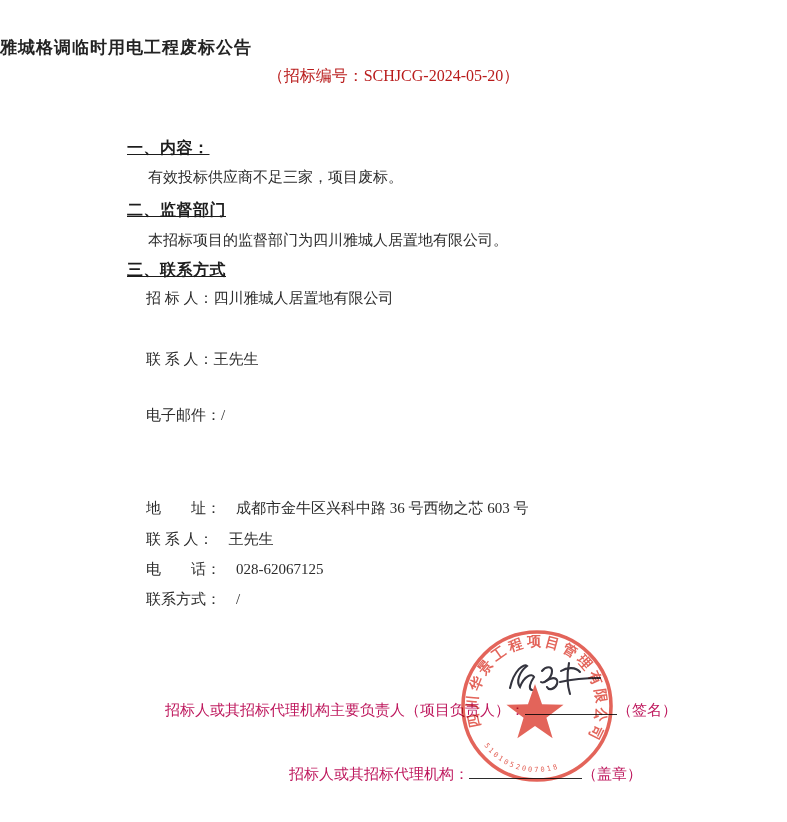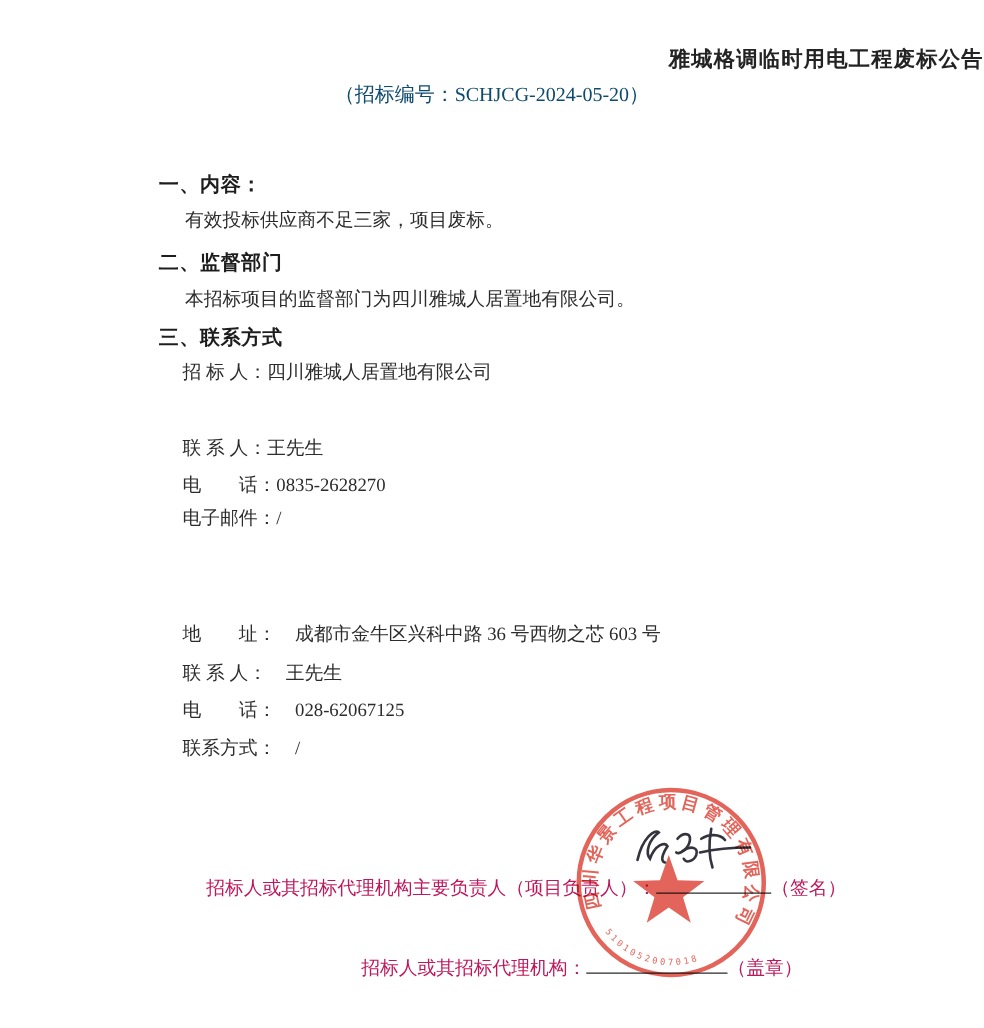--- a/index.html
+++ b/index.html
@@ -6,30 +6,30 @@
   .page{
     position:relative;
     width:787px;height:822px;
     background:#ffffff;
     overflow:hidden;
     font-family:"Liberation Serif","DejaVu Serif",serif;
     color:#2a2a2a;
   }
   .title{
     position:absolute;left:0;top:36px;width:787px;
-    text-align:right;font-size:17px;font-weight:600;
+    text-align:left;font-size:17px;font-weight:600;
     letter-spacing:1px;color:#232323;white-space:pre;
   }
   .subtitle{
     position:absolute;left:0;top:66px;width:787px;
-    text-align:center;font-size:16px;color:#0c4a6e;white-space:pre;
+    text-align:center;font-size:16px;color:#b91c1c;white-space:pre;
   }
   .heading{
     position:absolute;font-size:16px;font-weight:bold;
-    color:#1d1d1d;white-space:pre;letter-spacing:0.5px;
+    color:#1d1d1d;white-space:pre;letter-spacing:0.5px;text-decoration:underline;
   }
   .line{
     position:absolute;font-size:15px;line-height:20px;
     color:#2c2c2c;white-space:pre;
   }
   .compose{
     position:absolute;font-size:15px;line-height:20px;
     color:#be185d;white-space:pre;
   }
   .fill-line{
@@ -63,21 +63,20 @@
   <div class="heading" style="left:127px;top:138px">一、内容：</div>
   <div class="line" style="left:148px;top:167px">有效投标供应商不足三家，项目废标。</div>
 
   <div class="heading" style="left:127px;top:200px">二、监督部门</div>
   <div class="line" style="left:148px;top:230px">本招标项目的监督部门为四川雅城人居置地有限公司。</div>
 
   <div class="heading" style="left:127px;top:260px">三、联系方式</div>
 
   <div class="line" style="left:146px;top:288px">招 标 人：四川雅城人居置地有限公司</div>
   <div class="line" style="left:146px;top:349px">联 系 人：王先生</div>
-  <div class="line" style="left:146px;top:379px">电　　话：0835-2628270</div>
   <div class="line" style="left:146px;top:405px">电子邮件：/</div>
 
   <div class="line" style="left:146px;top:498px">地　　址：　成都市金牛区兴科中路 36 号西物之芯 603 号</div>
   <div class="line" style="left:146px;top:529px">联 系 人：　王先生</div>
   <div class="line" style="left:146px;top:559px">电　　话：　028-62067125</div>
   <div class="line" style="left:146px;top:589px">联系方式：　/</div>
 
   <div class="compose" style="left:150px;top:679px">
     <span>招标人或其招标代理机构主要负责人（项目负责人）：</span><span class="fill-line" style="width:92px"></span><span>（签名）</span>
   </div>

